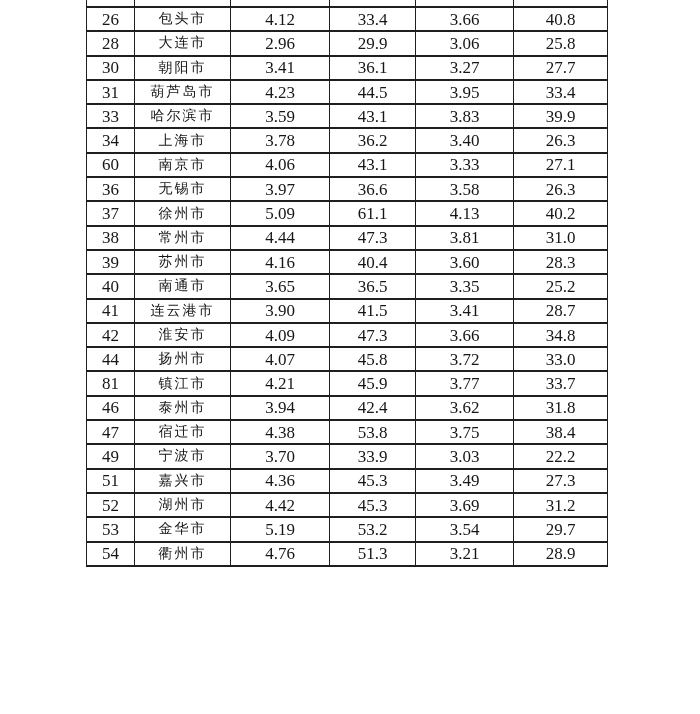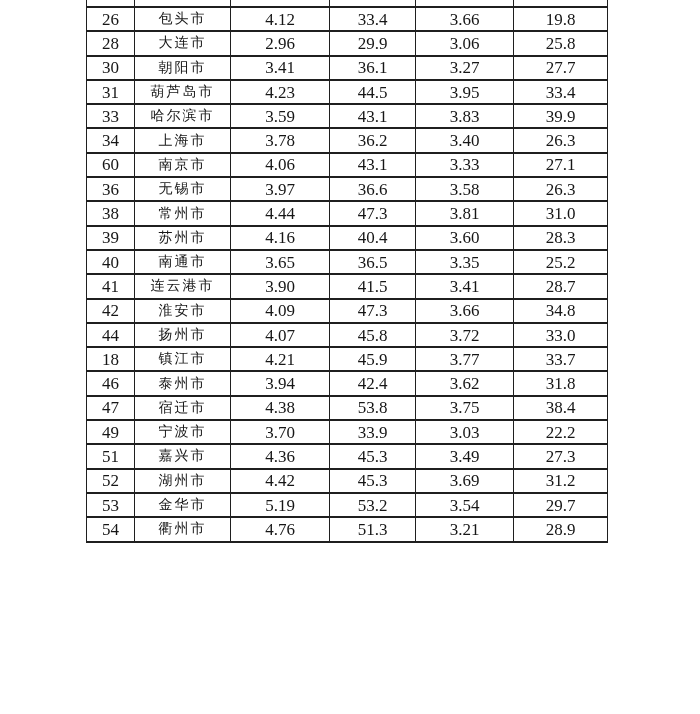--- a/index.html
+++ b/index.html
@@ -74,21 +74,21 @@
           <td></td>
           <td></td>
           <td></td>
         </tr>
         <tr>
           <td>26</td>
           <td class="city">包头市</td>
           <td>4.12</td>
           <td>33.4</td>
           <td>3.66</td>
-          <td>19.8</td>
+          <td>40.8</td>
         </tr>
         <tr>
           <td>28</td>
           <td class="city">大连市</td>
           <td>2.96</td>
           <td>29.9</td>
           <td>3.06</td>
           <td>25.8</td>
         </tr>
         <tr>
@@ -133,20 +133,28 @@
         </tr>
         <tr>
           <td>36</td>
           <td class="city">无锡市</td>
           <td>3.97</td>
           <td>36.6</td>
           <td>3.58</td>
           <td>26.3</td>
         </tr>
         <tr>
+          <td>37</td>
+          <td class="city">徐州市</td>
+          <td>5.09</td>
+          <td>61.1</td>
+          <td>4.13</td>
+          <td>40.2</td>
+        </tr>
+        <tr>
           <td>38</td>
           <td class="city">常州市</td>
           <td>4.44</td>
           <td>47.3</td>
           <td>3.81</td>
           <td>31.0</td>
         </tr>
         <tr>
           <td>39</td>
           <td class="city">苏州市</td>
@@ -181,21 +189,21 @@
         </tr>
         <tr>
           <td>44</td>
           <td class="city">扬州市</td>
           <td>4.07</td>
           <td>45.8</td>
           <td>3.72</td>
           <td>33.0</td>
         </tr>
         <tr>
-          <td>18</td>
+          <td>81</td>
           <td class="city">镇江市</td>
           <td>4.21</td>
           <td>45.9</td>
           <td>3.77</td>
           <td>33.7</td>
         </tr>
         <tr>
           <td>46</td>
           <td class="city">泰州市</td>
           <td>3.94</td>

